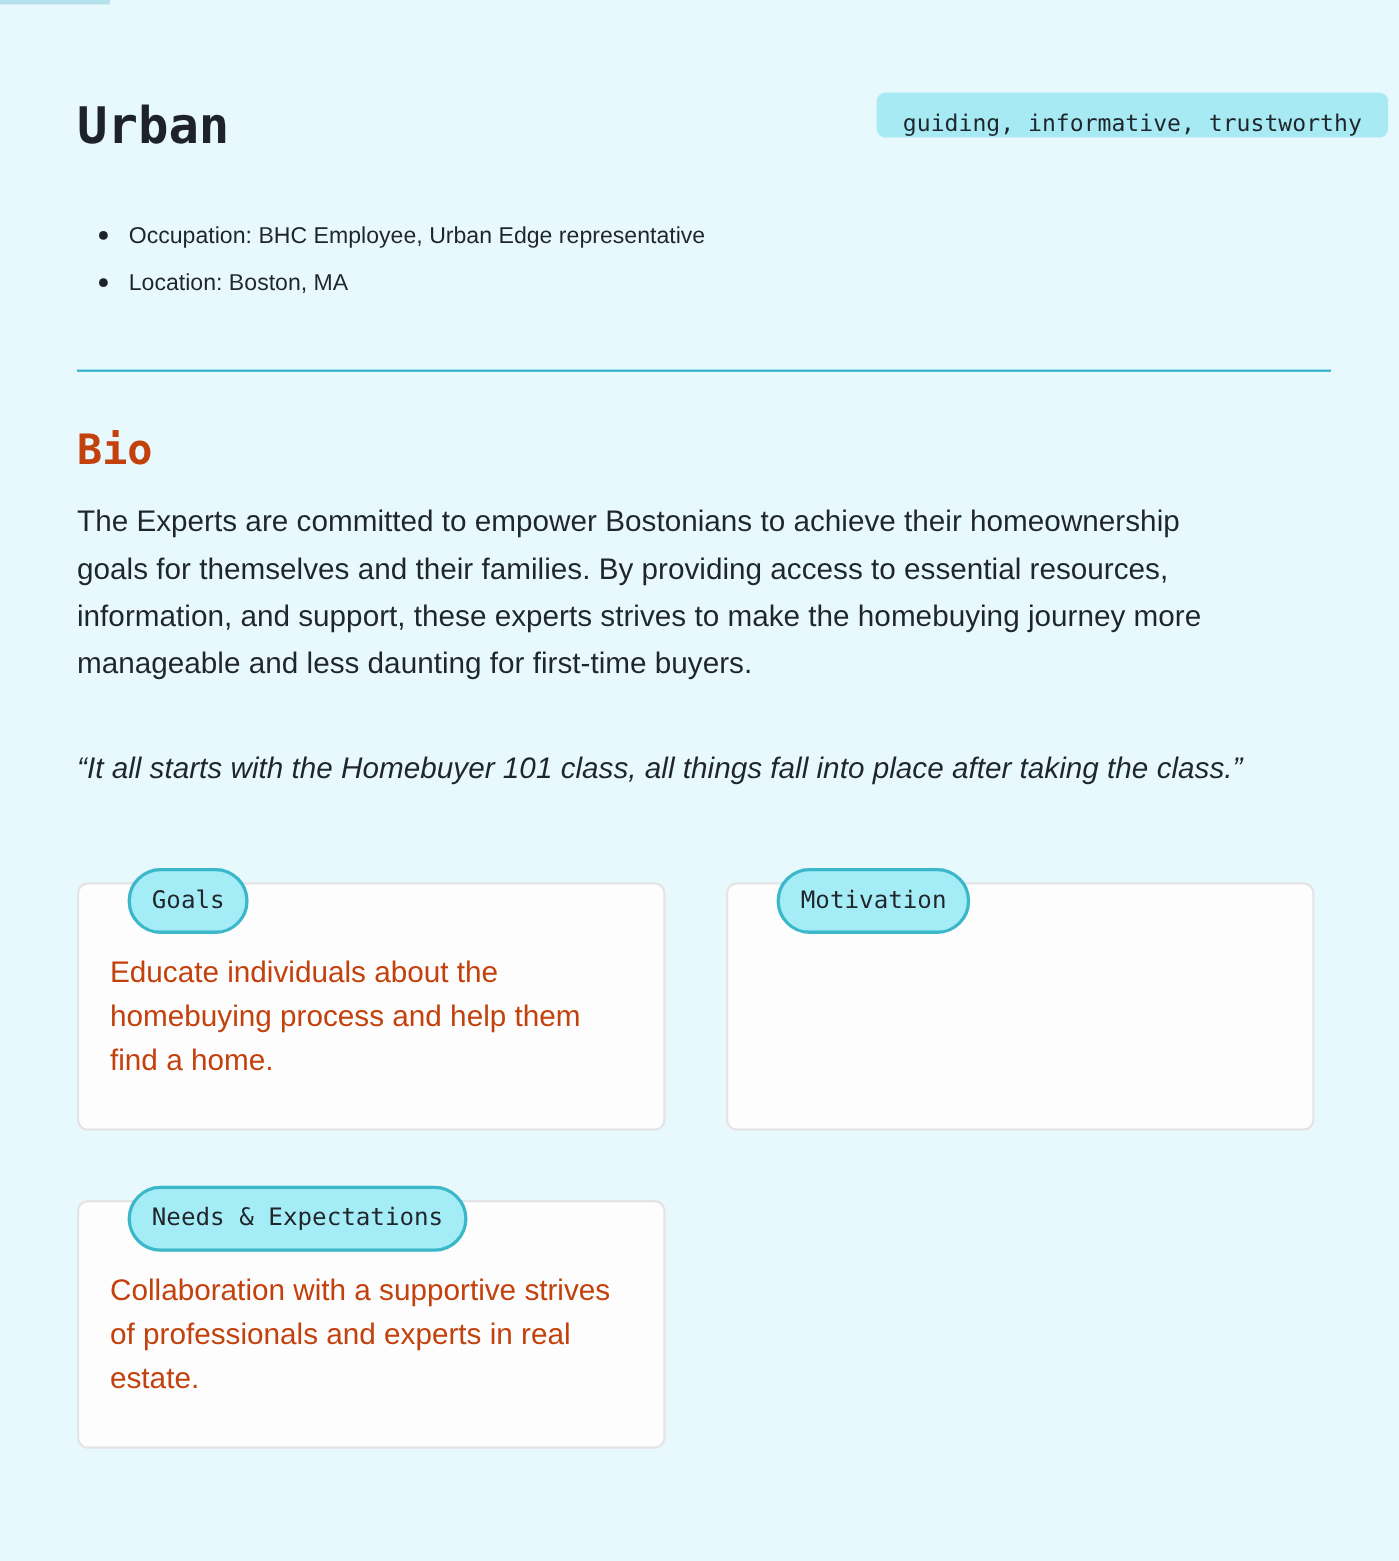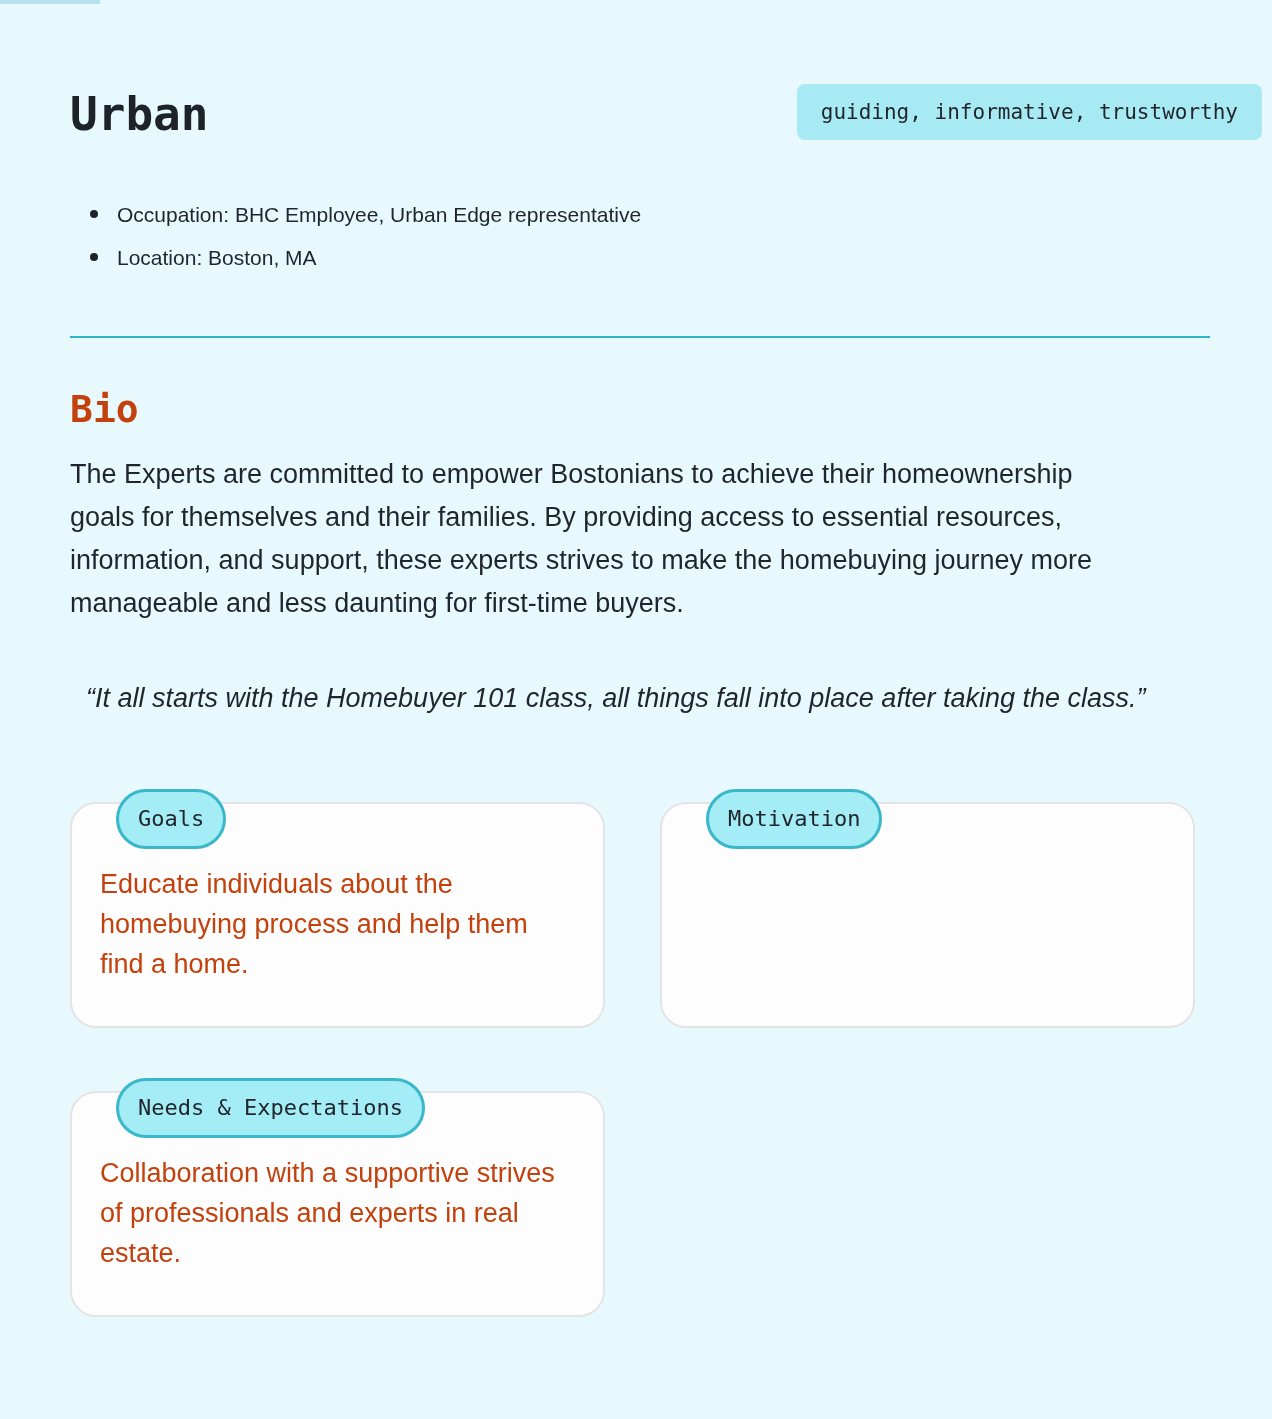--- a/index.html
+++ b/index.html
@@ -23,21 +23,21 @@
     font-family:"Liberation Sans",sans-serif;
     color:var(--text);
   }
   .strip{
     position:absolute;top:0;left:0;
     width:100px;height:4px;
     background:var(--strip);
   }
   .tag{
     position:absolute;top:84px;right:10px;
-    height:56px;line-height:56px;
+    height:41px;line-height:56px;
     padding:0 24px;
     background:var(--tag-fill);
     border-radius:8px;
     font-family:"DejaVu Sans Mono",monospace;
     font-size:21px;
     white-space:nowrap;
   }
   .container{
     width:1140px;
     margin-left:70px;
@@ -78,38 +78,38 @@
     font-weight:bold;
     font-size:38px;line-height:38px;
     color:#c2410c;
   }
   p.bio{
     margin:25px 0 0 0;
     max-width:1050px;
     font-size:27px;line-height:43px;
   }
   p.quote{
-    margin:52px 0 0 16px;
+    margin:52px 0 0 0;
     font-style:italic;
     font-size:27px;line-height:43px;
     white-space:nowrap;
   }
   .cards{
     margin-top:82px;
     display:grid;
     grid-template-columns:535px 535px;
     column-gap:55px;
     row-gap:63px;
   }
   .card{
     position:relative;
     min-height:226px;
     background:var(--card-bg);
     border:2px solid var(--card-border);
-    border-radius:26px;
+    border-radius:10px;
     padding:60px 38px 28px 28px;
   }
   .badge{
     position:absolute;top:-15px;left:44px;
     height:60px;line-height:54px;
     padding:0 19px;
     background:var(--badge-fill);
     border:3px solid var(--badge-border);
     border-radius:30px;
     font-family:"DejaVu Sans Mono",monospace;

